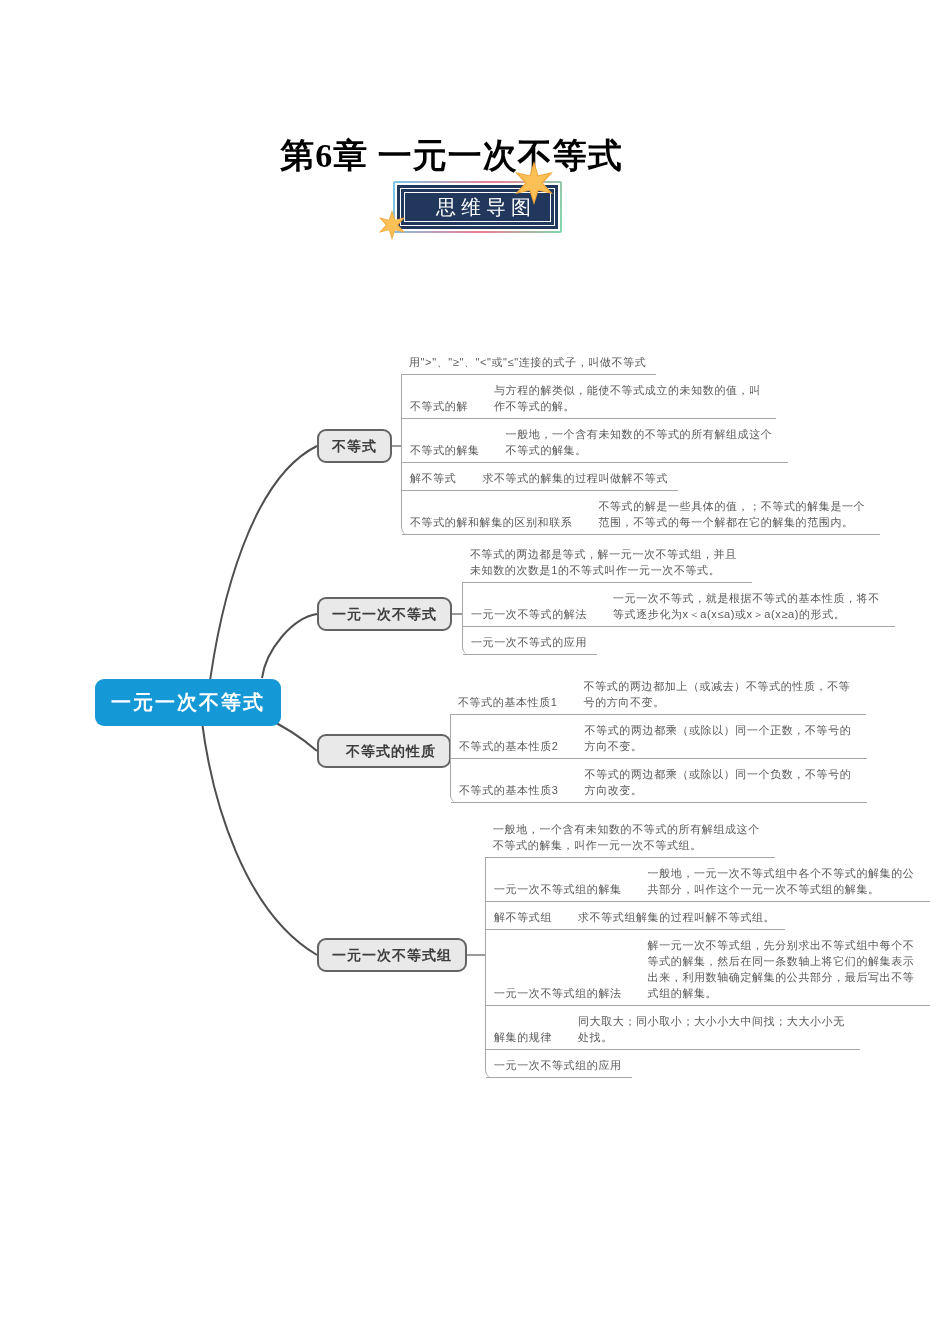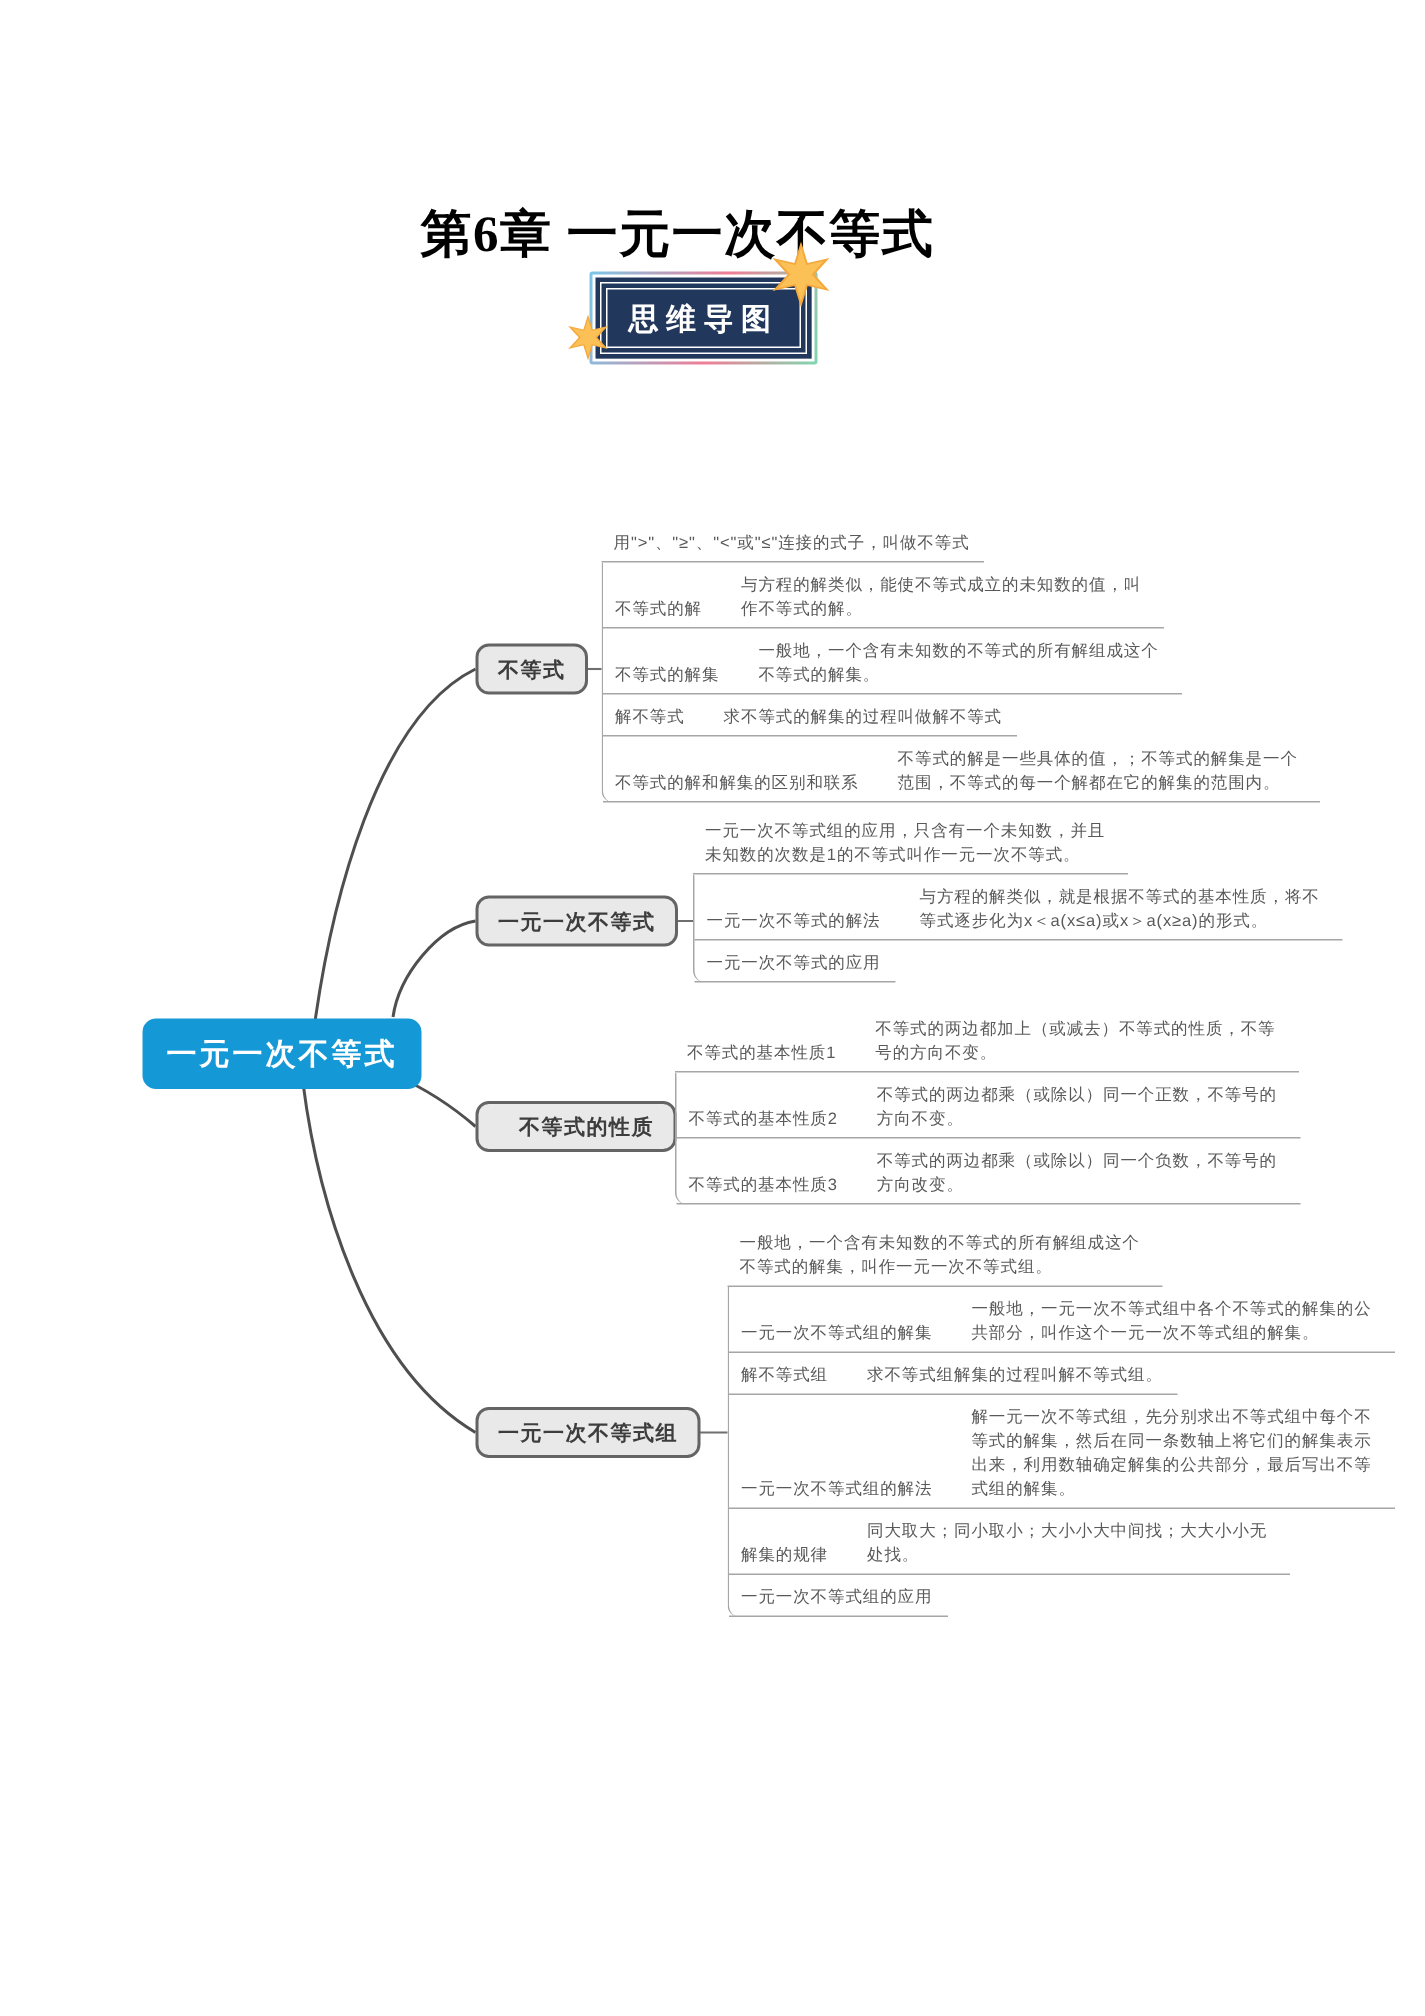--- a/index.html
+++ b/index.html
@@ -17,26 +17,27 @@
   
   .badge-wrap{position:absolute;left:393px;top:181px;}
   .badge-ring{
     padding:2px;border-radius:2px;
     background:linear-gradient(105deg,var(--ring_blue,#79c7e8),var(--ring_pink,#ef7d96) 55%,var(--ring_green,#7fd8b0));
   }
   .badge-white{background:#ffffff;padding:2px;}
   .badge{
     background:var(--badge_bg,#21375c);
     color:var(--badge_text,#fff);
-    width:144px;height:54px;display:flex;align-items:center;justify-content:center;
-    font-size:20px;font-weight:bold;letter-spacing:5px;
+    width:144px;height:44px;display:flex;align-items:center;justify-content:center;
+    font-size:20px;font-weight:normal;letter-spacing:5px;
     box-shadow:inset 0 0 0 3px var(--badge_bg,#21375c),
                inset 0 0 0 4px #ffffff,
                inset 0 0 0 7px var(--badge_bg,#21375c),
                inset 0 0 0 8px #ffffff;
+    padding-left:17px;
   }
   .star{position:absolute;}
   .star-1{left:118px;top:-21px;width:46px;height:46px;}
   .star-2{left:-17px;top:28px;width:32px;height:32px;}
   
   .mindmap{position:absolute;inset:0;}
   svg.connectors{position:absolute;left:0;top:0;z-index:1;}
   svg.connectors path.curve{fill:none;stroke:var(--curve,#4f4f4f);stroke-width:2;}
   svg.connectors path.conn{fill:none;stroke:#6f6f6f;stroke-width:1.4;}
   .root-node{
@@ -133,25 +134,25 @@
           <span class="label">解不等式</span>
           <span class="desc">求不等式的解集的过程叫做解不等式</span>
         </div>
         <div class="row">
           <span class="label">不等式的解和解集的区别和联系</span>
           <span class="desc">不等式的解是一些具体的值，；不等式的解集是一个范围，不等式的每一个解都在它的解集的范围内。</span>
         </div>
       </div>
     </div>
   <div class="children c1">
-      <div class="row intro-row text-only">一元一次不等式组的应用，只含有一个未知数，并且未知数的次数是1的不等式叫作一元一次不等式。</div>
+      <div class="row intro-row text-only">不等式的两边都是等式，解一元一次不等式组，并且未知数的次数是1的不等式叫作一元一次不等式。</div>
       <div class="group">
         <div class="row">
           <span class="label">一元一次不等式的解法</span>
-          <span class="desc">与方程的解类似，就是根据不等式的基本性质，将不等式逐步化为x＜a(x≤a)或x＞a(x≥a)的形式。</span>
+          <span class="desc">一元一次不等式，就是根据不等式的基本性质，将不等式逐步化为x＜a(x≤a)或x＞a(x≥a)的形式。</span>
         </div>
         <div class="row">
           <span class="label">一元一次不等式的应用</span>
         </div>
       </div>
     </div>
   <div class="children c2">
       <div class="row intro-row">
         <span class="label">不等式的基本性质1</span>
         <span class="desc">不等式的两边都加上（或减去）不等式的性质，不等号的方向不变。</span>

